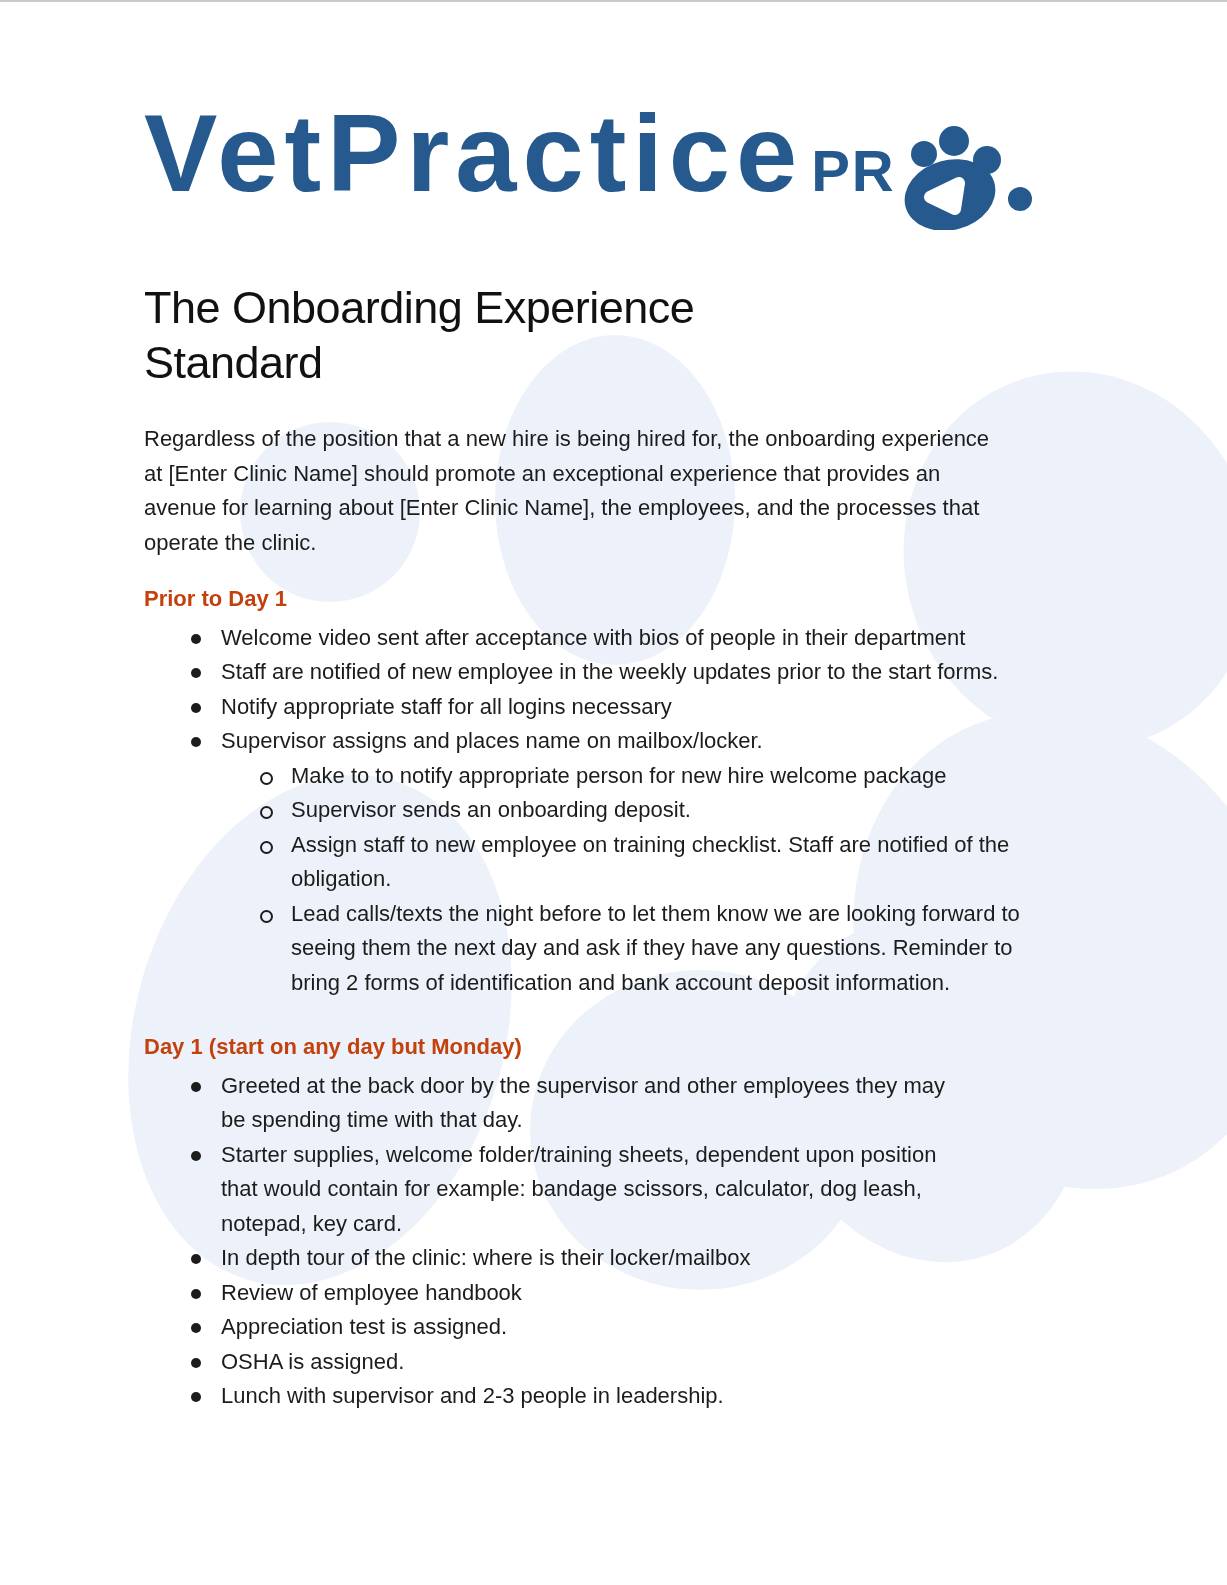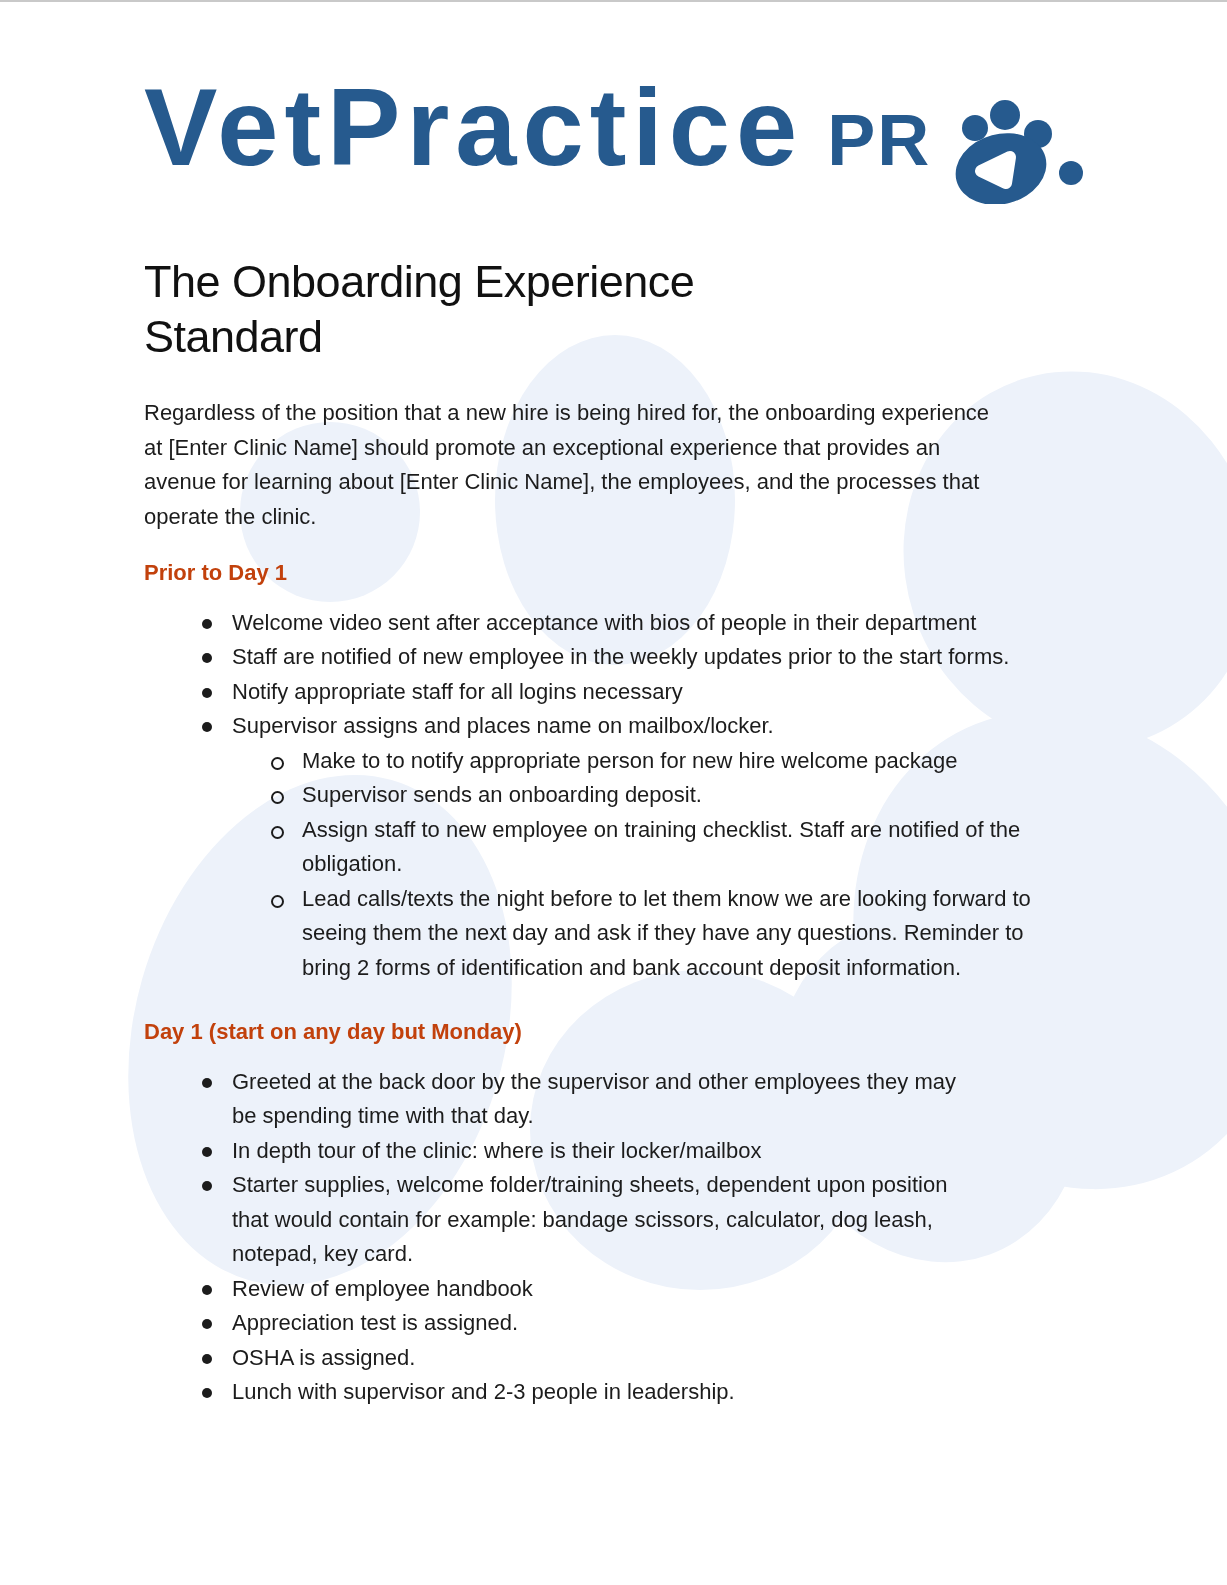--- a/index.html
+++ b/index.html
@@ -9,27 +9,27 @@
     position:relative;
     overflow:hidden;
     font-family:"Liberation Sans","DejaVu Sans",sans-serif;
     color:#1c1c1c;
   }
   .top-edge{position:absolute;top:0;left:0;width:1227px;height:2px;background:#c9c9c9;z-index:3;}
   .watermark{position:absolute;top:0;left:0;z-index:0;}
   .content{position:absolute;left:144px;top:0;width:960px;z-index:1;}
 
   
-  .logo-row{margin-top:72px;display:flex;align-items:baseline;height:130px;gap:16px;}
+  .logo-row{margin-top:98px;display:flex;align-items:baseline;height:130px;}
   .logo-wordmark{
     font-size:110px;font-weight:bold;color:#265a8e;
     letter-spacing:6px;line-height:1;white-space:nowrap;
   }
   .logo-suffix{
-    font-size:72px;font-weight:bold;color:#265a8e;
+    font-size:58px;font-weight:bold;color:#265a8e;
     letter-spacing:2px;line-height:1;margin-left:8px;white-space:nowrap;
   }
   .logo-paw{align-self:flex-end;margin-left:8px;margin-bottom:-2px;}
 
   
   .doc-title{
     margin:52px 0 0 0;
     font-size:45px;line-height:55px;font-weight:normal;color:#111111;
     letter-spacing:-0.5px;white-space:pre-line;
   }
@@ -38,21 +38,21 @@
   .intro{
     margin-top:32px;width:945px;
     font-size:22px;line-height:34.5px;white-space:pre-line;
   }
   .section-heading{
     margin:22px 0 0 0;
     font-size:22px;line-height:34.5px;font-weight:bold;color:#c2410c;
   }
   .section-heading.second{margin-top:30px;}
 
-  ul.blist{list-style:none;margin:15px;padding:0;}
+  ul.blist{list-style:none;margin:4px;padding:0;}
   li.l1,li.l2{position:relative;font-size:22px;line-height:34.5px;}
   li.l1{padding-left:73px;}
   li.l2{padding-left:143px;}
   li .txt{display:block;white-space:pre-line;max-width:880px;}
   li.l1 > .txt{max-width:875px;}
   li.l2 > .txt{max-width:805px;}
   li.l1::before{
     content:"";position:absolute;left:43px;top:13px;
     width:10px;height:10px;border-radius:50%;background:#1c1c1c;
   }
@@ -133,26 +133,26 @@
       </li>
   </ul>
 
   <h2 class="section-heading second">Day 1 (start on any day but Monday)</h2>
   <ul class="blist">
     <li class="l1">
         <span class="txt">Greeted at the back door by the supervisor and other employees they may
 be  spending time with that day.</span>
       </li>
     <li class="l1">
-        <span class="txt">In depth tour of the clinic: where is their locker/mailbox</span>
-      </li>
-    <li class="l1">
         <span class="txt">Starter supplies, welcome folder/training sheets, dependent upon position
 that  would contain for example: bandage scissors, calculator, dog leash,
 notepad, key card.</span>
+      </li>
+    <li class="l1">
+        <span class="txt">In depth tour of the clinic: where is their locker/mailbox</span>
       </li>
     <li class="l1">
         <span class="txt">Review of employee handbook</span>
       </li>
     <li class="l1">
         <span class="txt">Appreciation test is assigned.</span>
       </li>
     <li class="l1">
         <span class="txt">OSHA is assigned.</span>
       </li>

